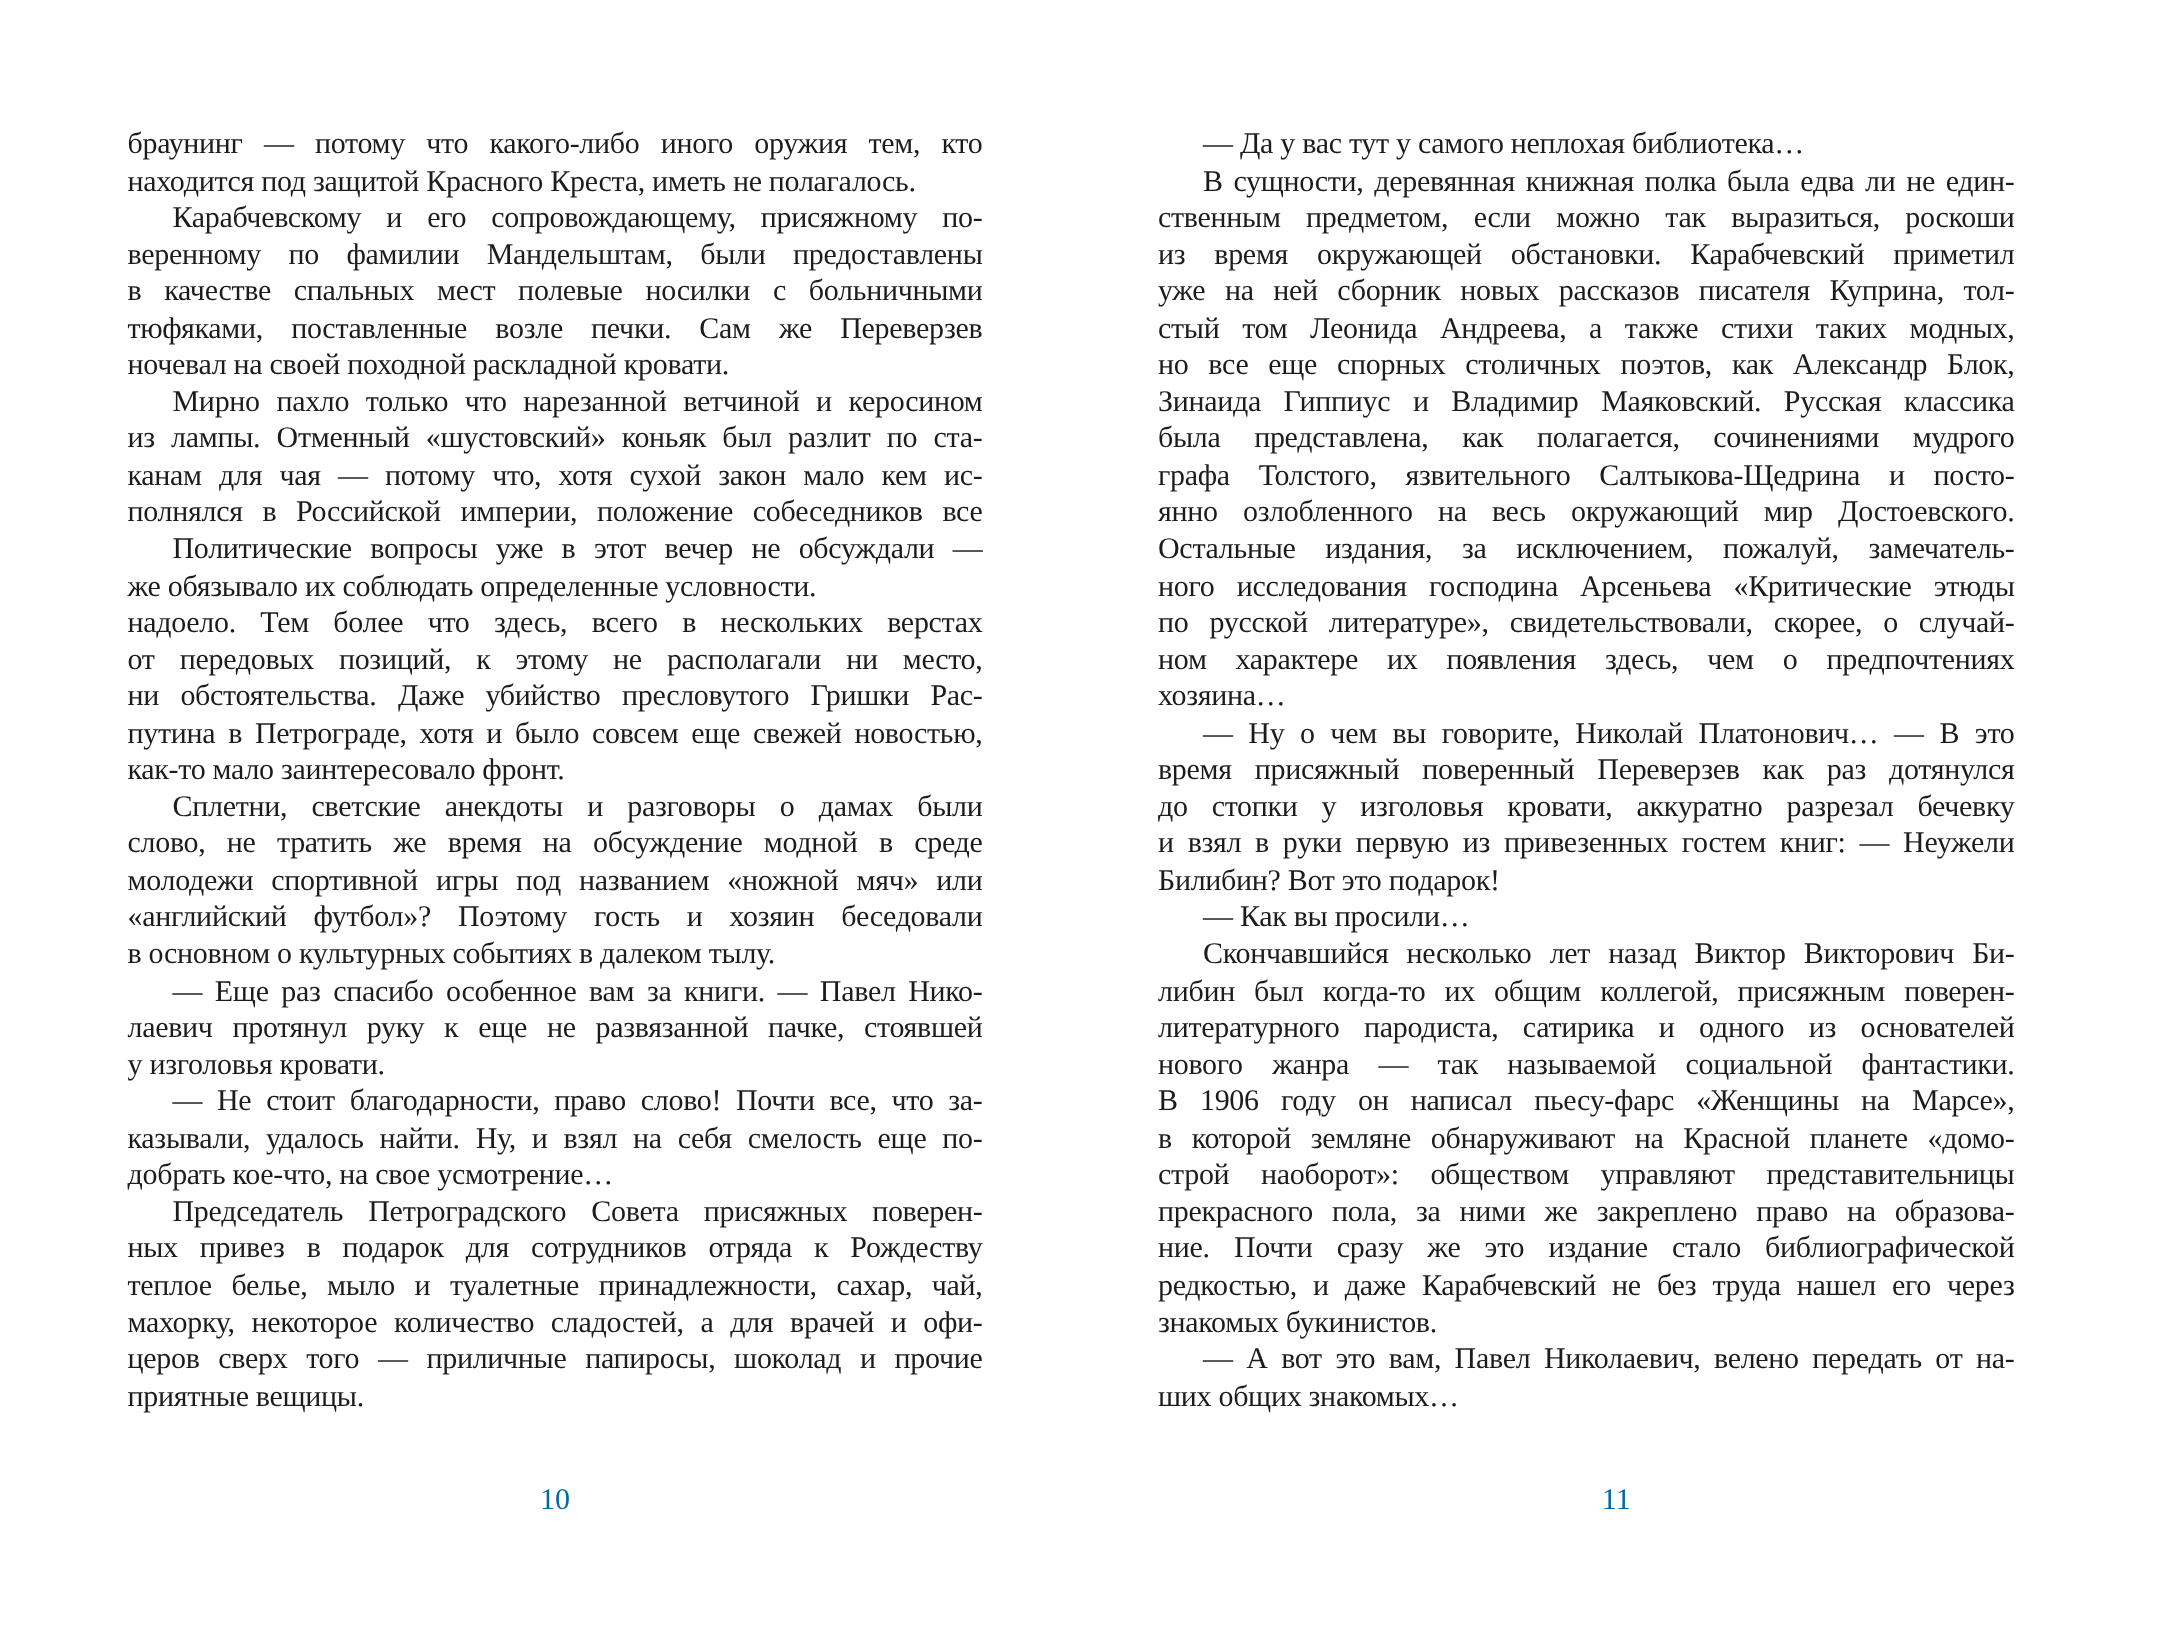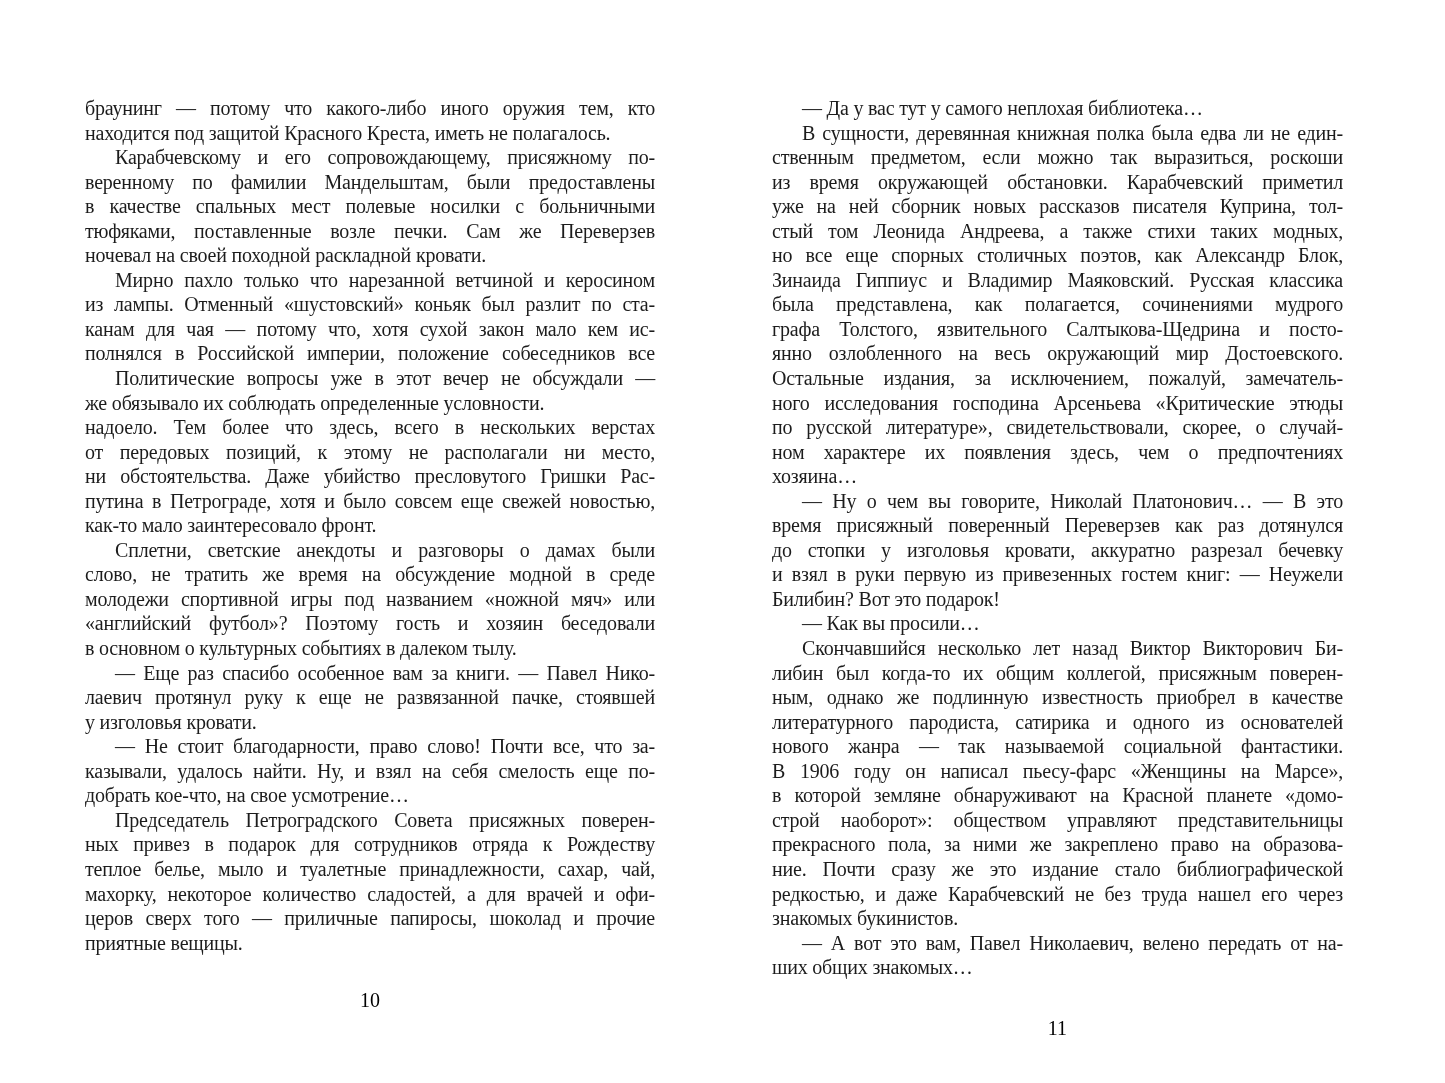--- a/index.html
+++ b/index.html
@@ -17,21 +17,20 @@
     width: 1445px;
     height: 1083px;
     background: #ffffff;
     font-family: "Liberation Serif", "DejaVu Serif", serif;
     color: #1c1c1c;
   }
   .text-block {
     position: absolute;
     top: 84px;
     width: 570px;
-    margin-top: 12px;
   }
   .text-block.left  { left: 85px;  }
   .text-block.right { left: 772px; width: 571px; }
   .line {
     font-size: 20px;
     line-height: 24.55px;
     letter-spacing: -0.2px;
     white-space: normal;
     text-align: left;
   }
@@ -45,24 +44,24 @@
   .line.ind {
     text-indent: 30px;
   }
   .folio {
     position: absolute;
     top: 988px;
     width: 570px;
     text-align: center;
     font-size: 20px;
     line-height: 24px;
-    color: #000000;
+    color: #0369a1;
   }
   .folio.left  { left: 85px;  }
-  .folio.right { left: 772px; width: 571px; margin-top: 28px; }
+  .folio.right { left: 792px; width: 571px; }
 </style>
 </head>
 <body>
 
 <div class="spread">
 
   <section>
     <div class="text-block left">
         <div class="line j">браунинг — потому что какого-либо иного оружия тем, кто</div>
         <div class="line">находится под защитой Красного Креста, иметь не полагалось.</div>
@@ -122,21 +121,20 @@
         <div class="line j">ном характере их появления здесь, чем о предпочтениях</div>
         <div class="line">хозяина…</div>
         <div class="line j ind">— Ну о чем вы говорите, Николай Платонович… — В это</div>
         <div class="line j">время присяжный поверенный Переверзев как раз дотянулся</div>
         <div class="line j">до стопки у изголовья кровати, аккуратно разрезал бечевку</div>
         <div class="line j">и взял в руки первую из привезенных гостем книг: — Неужели</div>
         <div class="line">Билибин? Вот это подарок!</div>
         <div class="line ind">— Как вы просили…</div>
         <div class="line j ind">Скончавшийся несколько лет назад Виктор Викторович Би-</div>
         <div class="line j">либин был когда-то их общим коллегой, присяжным поверен-</div>
-        <div class="line j">ным, однако же подлинную известность приобрел в качестве</div>
         <div class="line j">литературного пародиста, сатирика и одного из основателей</div>
         <div class="line j">нового жанра — так называемой социальной фантастики.</div>
         <div class="line j">В 1906 году он написал пьесу-фарс «Женщины на Марсе»,</div>
         <div class="line j">в которой земляне обнаруживают на Красной планете «домо-</div>
         <div class="line j">строй наоборот»: обществом управляют представительницы</div>
         <div class="line j">прекрасного пола, за ними же закреплено право на образова-</div>
         <div class="line j">ние. Почти сразу же это издание стало библиографической</div>
         <div class="line j">редкостью, и даже Карабчевский не без труда нашел его через</div>
         <div class="line">знакомых букинистов.</div>
         <div class="line j ind">— А вот это вам, Павел Николаевич, велено передать от на-</div>

